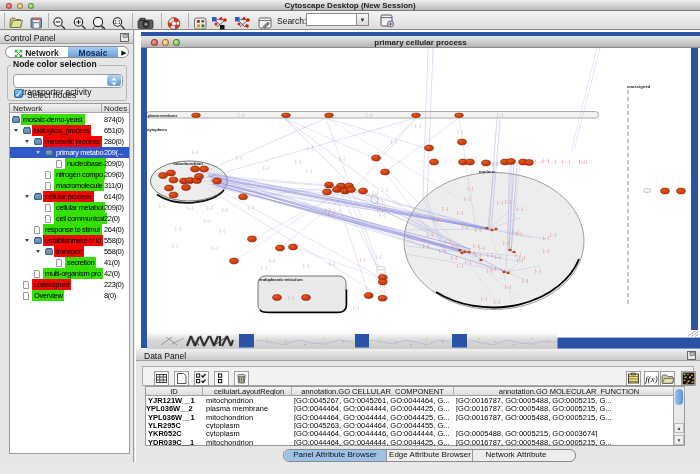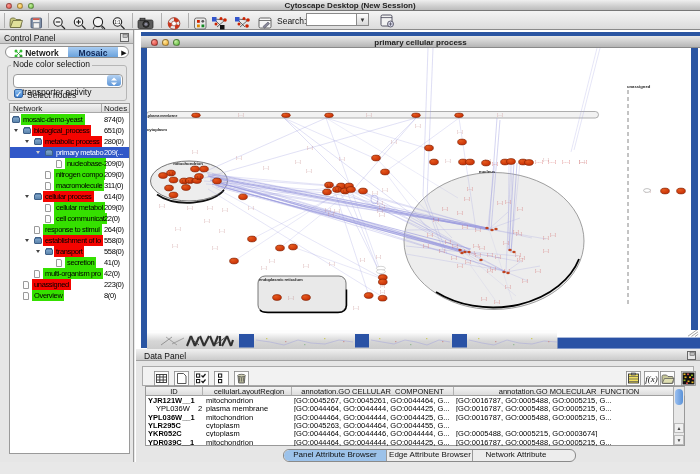--- a/index.html
+++ b/index.html
@@ -26,21 +26,21 @@
   background:#fff; border:1px solid #8f8f8f; border-radius:6px; overflow:hidden; }
 #cptabs .ntab { position:absolute; left:0; top:0; width:62px; height:12px;
   font-size:8.5px; font-weight:bold; color:#222; text-align:center; padding-top:1px; }
 #cptabs .mtab { position:absolute; left:62px; top:0; width:50px; height:12px;
   background:linear-gradient(#a8ccf2,#5e9ad8); font-size:8.5px; font-weight:bold; color:#102858;
   text-align:center; padding-top:1px; }
 #cptabs .atab { position:absolute; left:112px; top:0; width:12px; height:12px;
   font-size:7px; color:#111; text-align:center; padding-top:2px; }
 #grpbox { position:absolute; left:7px; top:35px; width:120px; height:36px;
   border:1px solid #b6b6b6; border-radius:3px; }
-#grplabel { position:absolute; left:11px; top:29px; font-size:8.5px; font-weight:normal;
+#grplabel { position:absolute; left:11px; top:29px; font-size:8.5px; font-weight:bold;
   color:#111; background:#e6e6e6; padding:0 2px; }
 #combo { position:absolute; left:13px; top:44px; width:110px; height:13px; background:#fff;
   border:1px solid #9a9a9a; border-radius:4px; font-size:8.5px; color:#111;
   padding:12px 0 0 8px; }
 #combo .btn { position:absolute; right:1px; top:0px; width:14px; height:11px;
   background:linear-gradient(#b4d2f2,#5e96d8); border-radius:3px; }
 #cbox { position:absolute; left:14px; top:59px; width:9px; height:9px;
   background:linear-gradient(#8ec0f0,#3c7fd0); border:1px solid #3568a8; border-radius:2px;
   color:#fff; font-size:8px; line-height:9px; text-align:center; font-weight:bold;}
 #cboxlbl { position:absolute; left:27px; top:60px; font-size:8.5px; color:#111; }
@@ -732,21 +732,21 @@
     </div>
   <div id="dtable">
       <div class="dth" style="left:0px;width:57px;">ID</div>
 <div class="dth" style="left:57px;width:89px;">_cellularLayoutRegion</div>
 <div class="dth" style="left:146px;width:162px;">annotation.GO CELLULAR_COMPONENT</div>
 <div class="dth" style="left:308px;width:231px;">annotation.GO MOLECULAR_FUNCTION</div>
 <div class="dtr" style="left:2px;top:9.0px;width:55px;font-weight:bold;">YJR121W__1</div>
 <div class="dtr" style="left:60px;top:9.0px;width:85px;">mitochondrion</div>
 <div class="dtr" style="left:148px;top:9.0px;width:159px;">[GO:0045267, GO:0045261, GO:0044464, G...</div>
 <div class="dtr" style="left:310px;top:9.0px;width:228px;">[GO:0016787, GO:0005488, GO:0005215, G...</div>
-<div class="dtr" style="left:10px;top:17.3px;width:55px;font-weight:normal;">YPL036W__2</div>
+<div class="dtr" style="left:0;top:17.3px;width:55px;font-weight:bold;">YPL036W__2</div>
 <div class="dtr" style="left:60px;top:17.3px;width:85px;">plasma membrane</div>
 <div class="dtr" style="left:148px;top:17.3px;width:159px;">[GO:0044464, GO:0044444, GO:0044425, G...</div>
 <div class="dtr" style="left:310px;top:17.3px;width:228px;">[GO:0016787, GO:0005488, GO:0005215, G...</div>
 <div class="dtr" style="left:2px;top:25.6px;width:55px;font-weight:bold;">YPL036W__1</div>
 <div class="dtr" style="left:60px;top:25.6px;width:85px;">mitochondrion</div>
 <div class="dtr" style="left:148px;top:25.6px;width:159px;">[GO:0044464, GO:0044444, GO:0044425, G...</div>
 <div class="dtr" style="left:310px;top:25.6px;width:228px;">[GO:0016787, GO:0005488, GO:0005215, G...</div>
 <div class="dtr" style="left:2px;top:33.900000000000006px;width:55px;font-weight:bold;">YLR295C</div>
 <div class="dtr" style="left:60px;top:33.900000000000006px;width:85px;">cytoplasm</div>
 <div class="dtr" style="left:148px;top:33.900000000000006px;width:159px;">[GO:0045263, GO:0044464, GO:0044455, G...</div>

